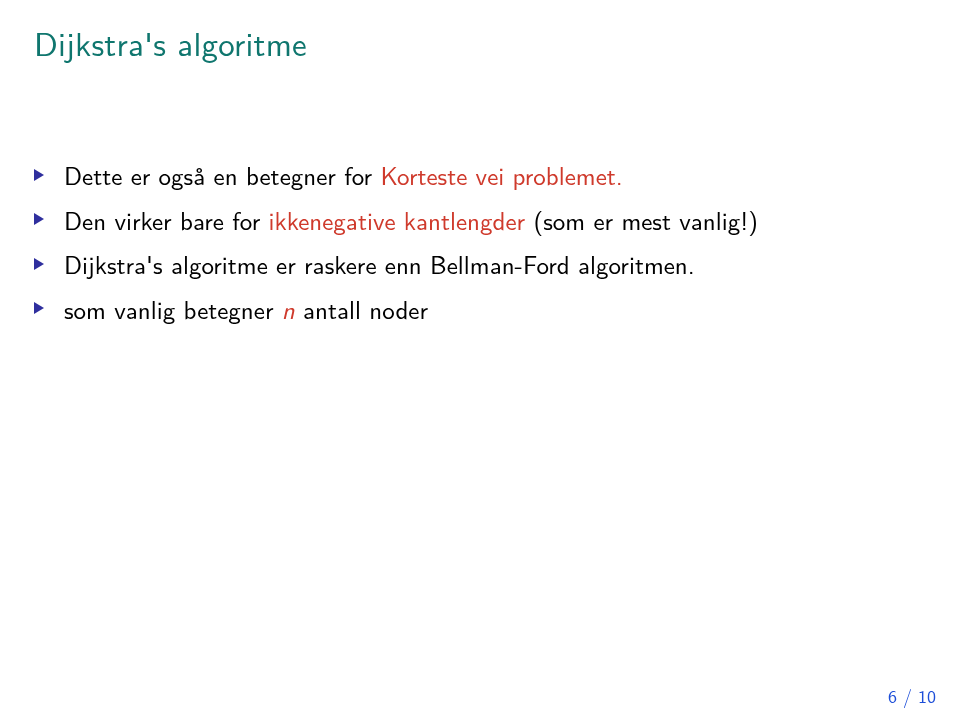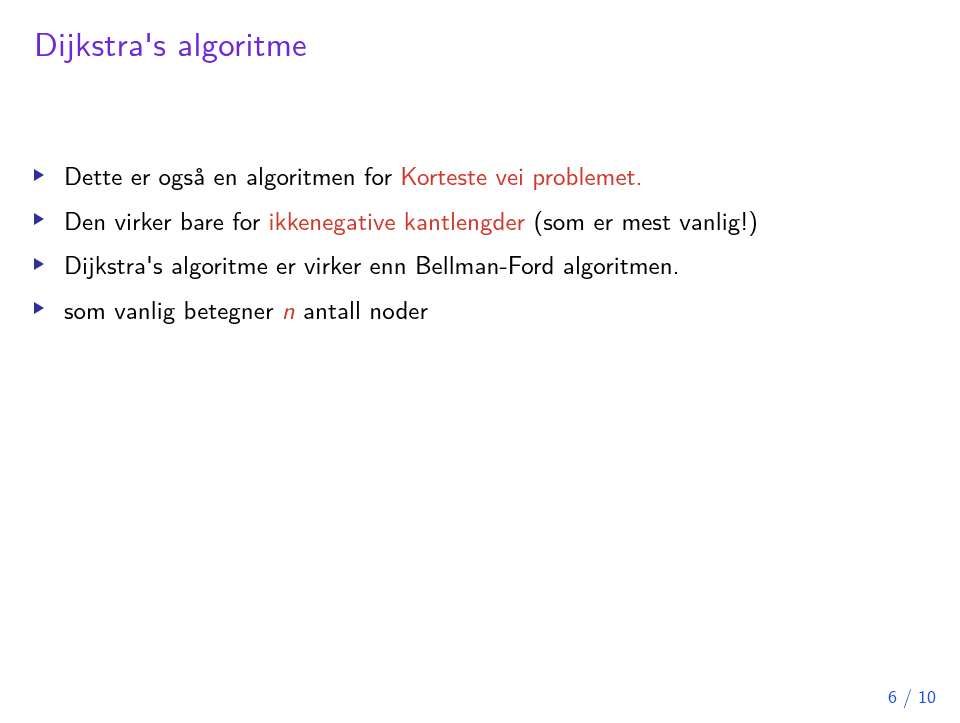--- a/index.html
+++ b/index.html
@@ -13,21 +13,21 @@
     position: relative;
   }
   .slide {
     box-sizing: border-box;
     padding: 18px 34px 40px 34px;
     width: 100%;
     height: 100%;
     position: relative;
   }
   .title {
-    color: #6d28d9;
+    color: #0f766e;
     font-size: 33px;
     font-weight: 400;
     margin: 0 0 92px 0;
     letter-spacing: 0.2px;
   }
   ul.bullets {
     list-style: none;
     margin: 0;
     padding: 0;
     font-size: 25px;
@@ -61,29 +61,29 @@
 </style>
 </head>
 <body>
 
 <div class="slide">
   <h1 class="title">Dijkstra's algoritme</h1>
 
   <ul class="bullets">
     <li>
       <span class="tri"></span>
-      <span>Dette er også en algoritmen for </span><span class="hl">Korteste vei problemet.</span><span></span>
+      <span>Dette er også en betegner for </span><span class="hl">Korteste vei problemet.</span><span></span>
     </li>
     <li>
       <span class="tri"></span>
       <span>Den  virker bare for </span><span class="hl">ikkenegative kantlengder</span><span> (som er mest vanlig!)</span>
     </li>
     <li>
       <span class="tri"></span>
-      <span>Dijkstra's algoritme er virker enn Bellman-Ford algoritmen.</span>
+      <span>Dijkstra's algoritme er raskere enn Bellman-Ford algoritmen.</span>
     </li>
     <li>
       <span class="tri"></span>
       <span>som vanlig betegner </span><span class="hl ital">n</span><span> antall noder</span>
     </li>
   </ul>
 
   <div class="footer">6 / 10</div>
 </div>
 

